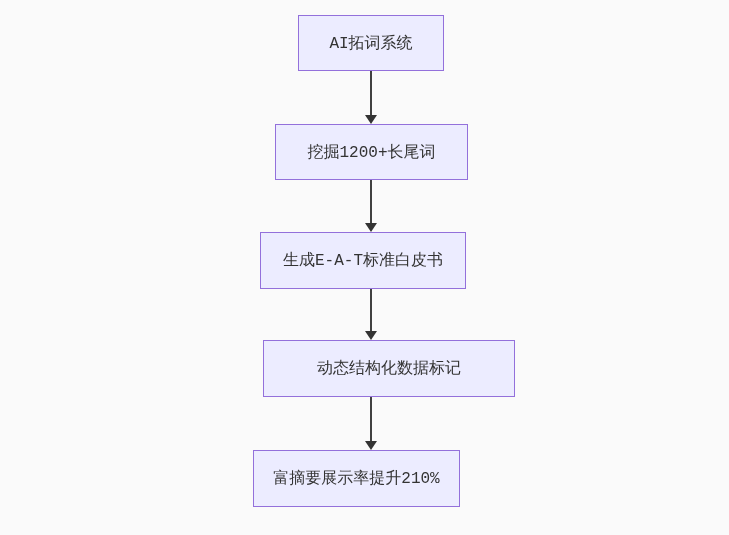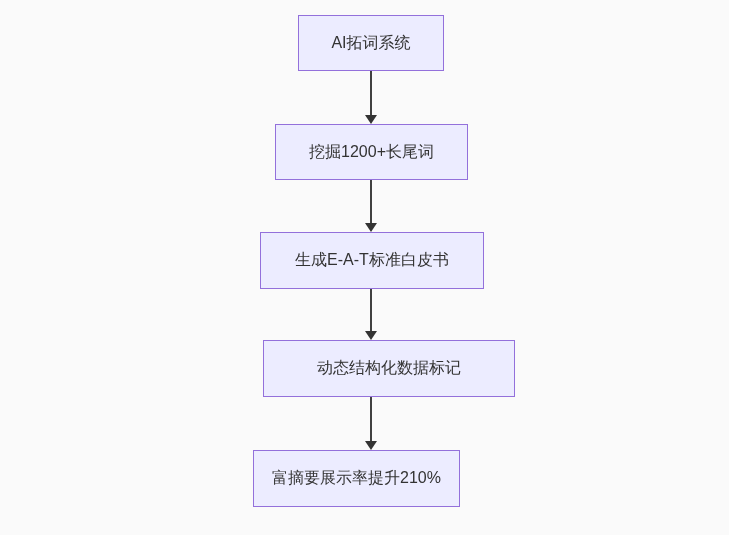--- a/index.html
+++ b/index.html
@@ -7,37 +7,38 @@
     padding: 0;
     background: #fafafa;
     font-family: "Liberation Sans", "DejaVu Sans", sans-serif;
   }
   .canvas {
     position: relative;
     width: 729px;
     height: 535px;
     background: #fafafa;
     overflow: hidden;
+    font-family: Liberation Mono, monospace;
   }
   .node {
     position: absolute;
     box-sizing: border-box;
     background: #ECECFF;
     border: 1px solid #9370DB;
     color: #333333;
     font-size: 16px;
     display: flex;
     align-items: center;
     justify-content: center;
     text-align: center;
     white-space: nowrap;
   }
   .node-1 { left: 298px; top: 15px;  width: 146px; height: 56px; }
   .node-2 { left: 275px; top: 124px; width: 193px; height: 56px; text-align: center; }
-  .node-3 { left: 260px; top: 232px; width: 224px; height: 57px; }
+  .node-3 { left: 260px; top: 232px; width: 206px; height: 57px; }
   .node-4 { left: 263px; top: 340px; width: 252px; height: 57px; }
   .node-5 { left: 253px; top: 450px; width: 207px; height: 57px; }
 
   .edge {
     position: absolute;
     left: 363px;
     width: 16px;
   }
   .edge-1 { top: 71px;  height: 53px; }
   .edge-2 { top: 180px; height: 52px; }

